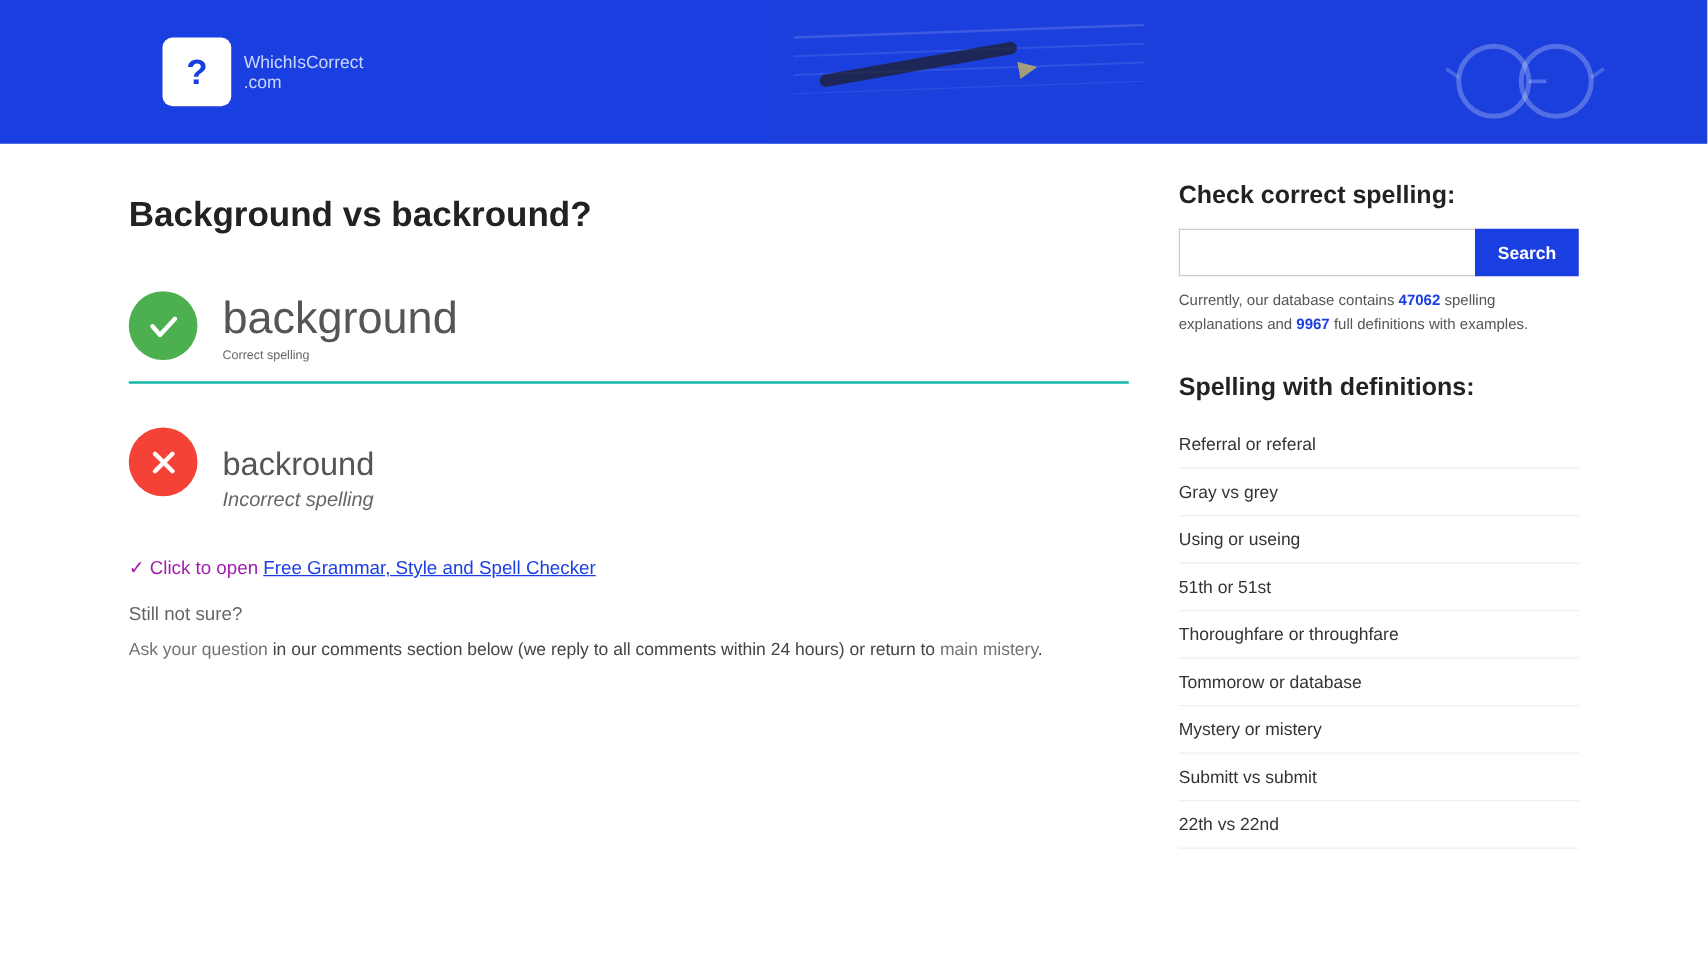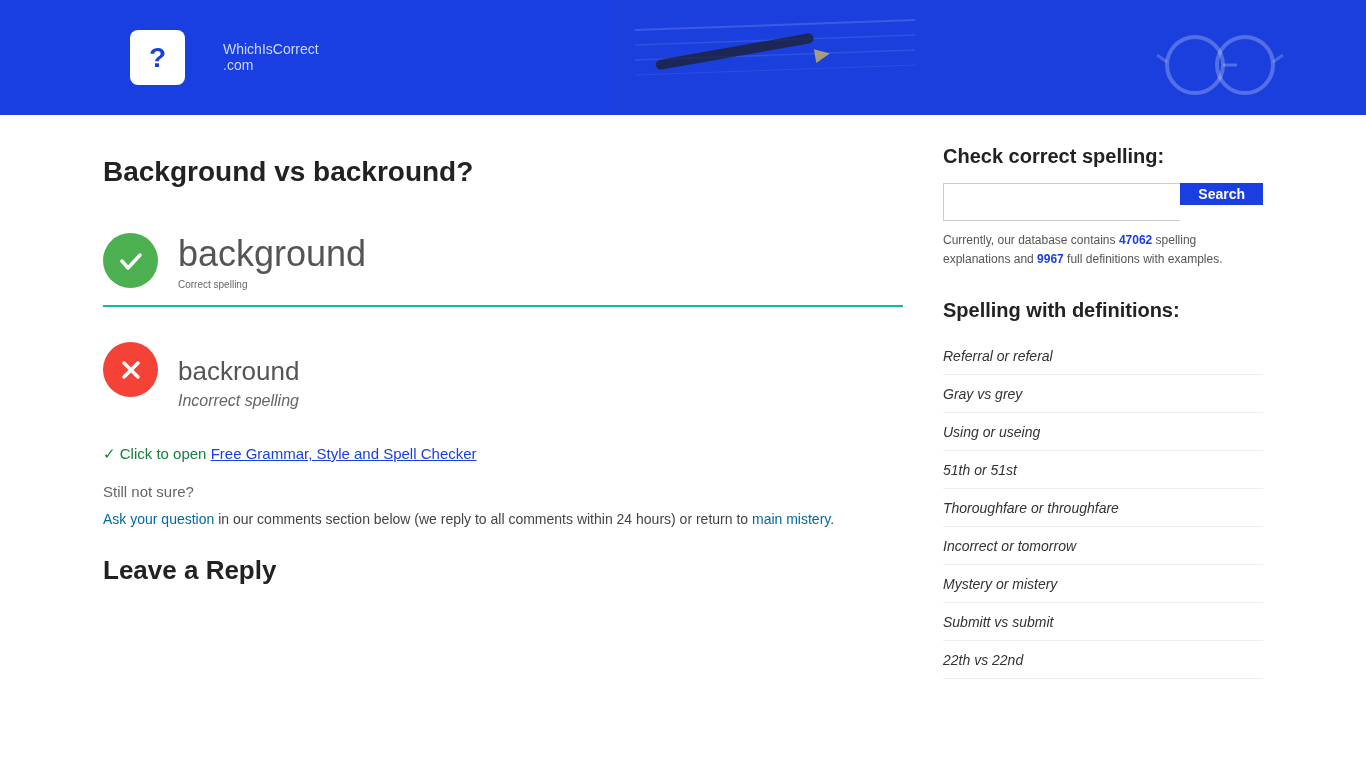--- a/index.html
+++ b/index.html
@@ -32,21 +32,20 @@
       justify-content: center;
       font-size: 28px;
       color: #1a3fe0;
       font-weight: bold;
     }
     .logo-text {
       color: white;
       font-size: 26px;
       font-weight: bold;
       line-height: 1.1;
-      margin-left: 28px;
     }
     .logo-text span {
       display: block;
       font-size: 14px;
       font-weight: normal;
       color: #ccd8ff;
     }
 
     
     .container {
@@ -132,36 +131,36 @@
 
     
     .grammar-link-section {
       margin: 20px 0;
     }
     .grammar-link-section a {
       color: #1a3fe0;
       text-decoration: underline;
     }
     .checkmark-prefix {
-      color: #15803d;
+      color: #a21caf;
       font-size: 15px;
     }
     .still-not-sure {
       color: #666;
       font-size: 15px;
       margin-top: 15px;
       margin-bottom: 8px;
     }
     .help-text {
       font-size: 14px;
       color: #444;
       line-height: 1.6;
     }
     .help-text a {
-      color: #0369a1;
+      color: #737373;
       text-decoration: none;
     }
 
     .leave-reply {
       font-size: 26px;
       font-weight: bold;
       color: #222;
       margin-top: 25px;
     }
 
@@ -183,21 +182,21 @@
     .search-input {
       flex: 1;
       height: 38px;
       border: 1px solid #ccc;
       border-right: none;
       padding: 0 8px;
       font-size: 14px;
       outline: none;
     }
     .search-button {
-      height: 22px;
+      height: 38px;
       background: #1a3fe0;
       color: white;
       border: none;
       padding: 0 18px;
       font-size: 14px;
       font-weight: bold;
       cursor: pointer;
     }
     .db-info {
       font-size: 12px;
@@ -213,21 +212,20 @@
       list-style: none;
     }
     .spelling-list li {
       padding: 10px 0;
       border-bottom: 1px solid #eee;
     }
     .spelling-list li a {
       color: #333;
       text-decoration: none;
       font-size: 14px;
-      font-style: italic;
     }
 
     
     .header-decoration {
       position: absolute;
       right: 0; top: 0; bottom: 0;
       width: 55%;
       overflow: hidden;
     }
   </style>
@@ -301,21 +299,20 @@
       <p>
         <span class="checkmark-prefix">✓ Click to open </span><a href="#">Free Grammar, Style and Spell Checker</a>
       </p>
     </div>
 
     <p class="still-not-sure">Still not sure?</p>
     <p class="help-text">
       <a href="#">Ask your question</a><span> in our comments section below (we reply to all comments within 24 hours) or return to </span><a href="#">main mistery</a><span>.</span>
     </p>
 
-    <h2 class="leave-reply">Leave a Reply</h2>
 
   </main>
 
   <aside class="sidebar">
 
     <div class="sidebar-section">
       <h3 class="sidebar-title">Check correct spelling:</h3>
       <div class="search-box">
         <input type="text" class="search-input" placeholder="" style="">
         <button class="search-button">Search</button>
@@ -326,21 +323,21 @@
     </div>
 
     <div class="sidebar-section">
       <h3 class="sidebar-title">Spelling with definitions:</h3>
       <ul class="spelling-list" id="spelling-list">
       <li><a href="#">Referral or referal</a></li>
           <li><a href="#">Gray vs grey</a></li>
           <li><a href="#">Using or useing</a></li>
           <li><a href="#">51th or 51st</a></li>
           <li><a href="#">Thoroughfare or throughfare</a></li>
-          <li><a href="#">Incorrect or tomorrow</a></li>
+          <li><a href="#">Tommorow or database</a></li>
           <li><a href="#">Mystery or mistery</a></li>
           <li><a href="#">Submitt vs submit</a></li>
           <li><a href="#">22th vs 22nd</a></li>
         </ul>
     </div>
 
   </aside>
 
 </div>
 

